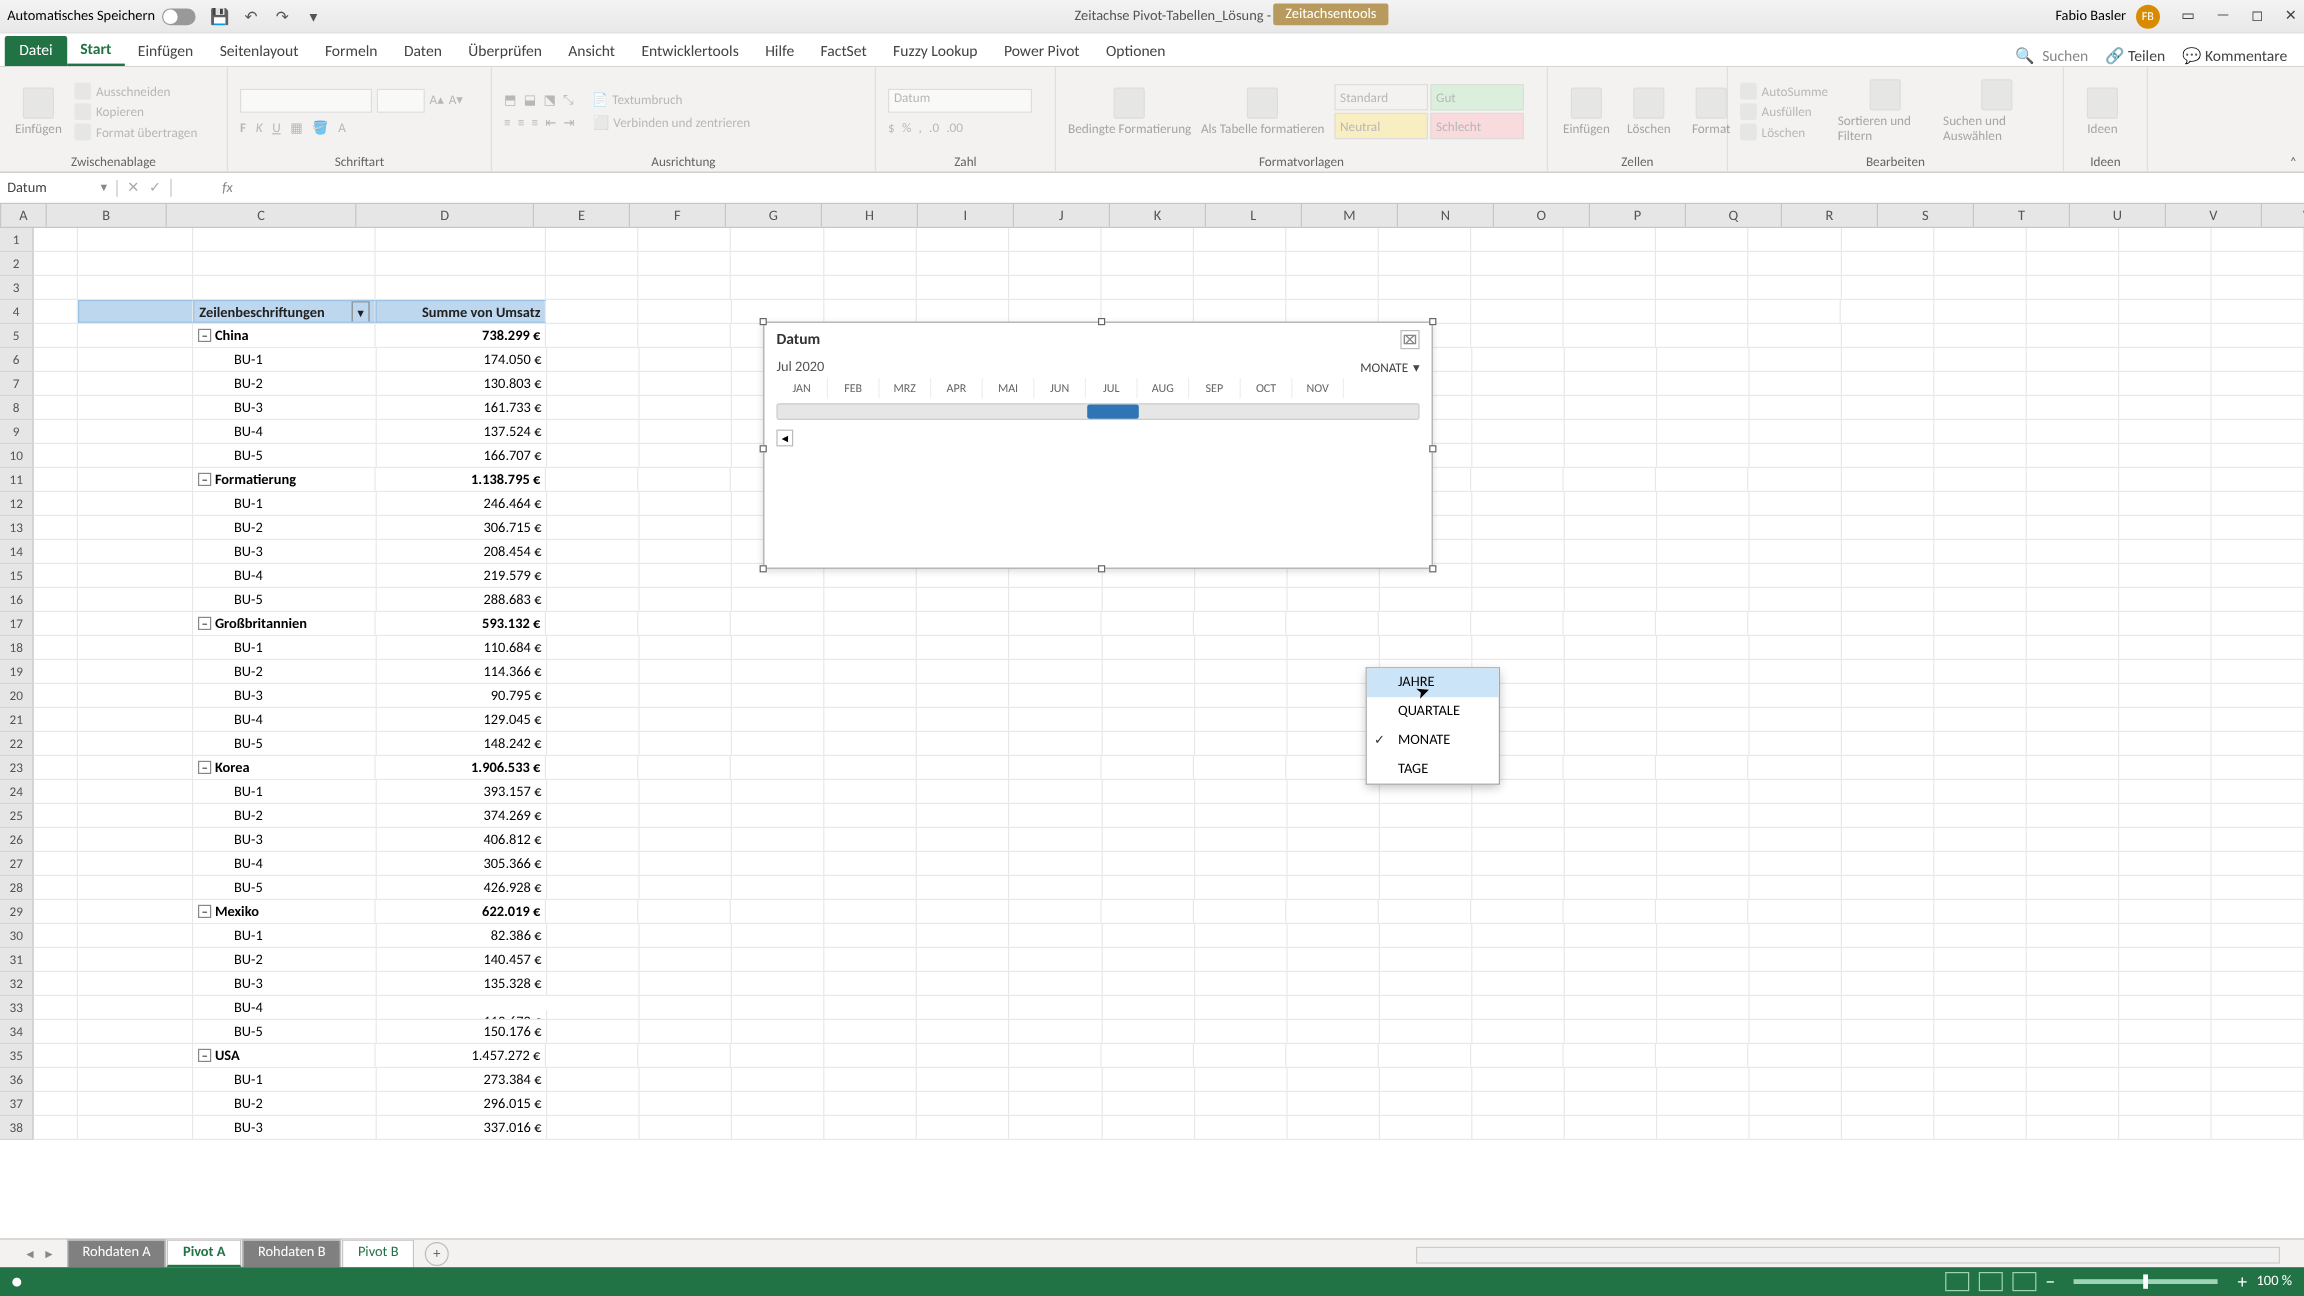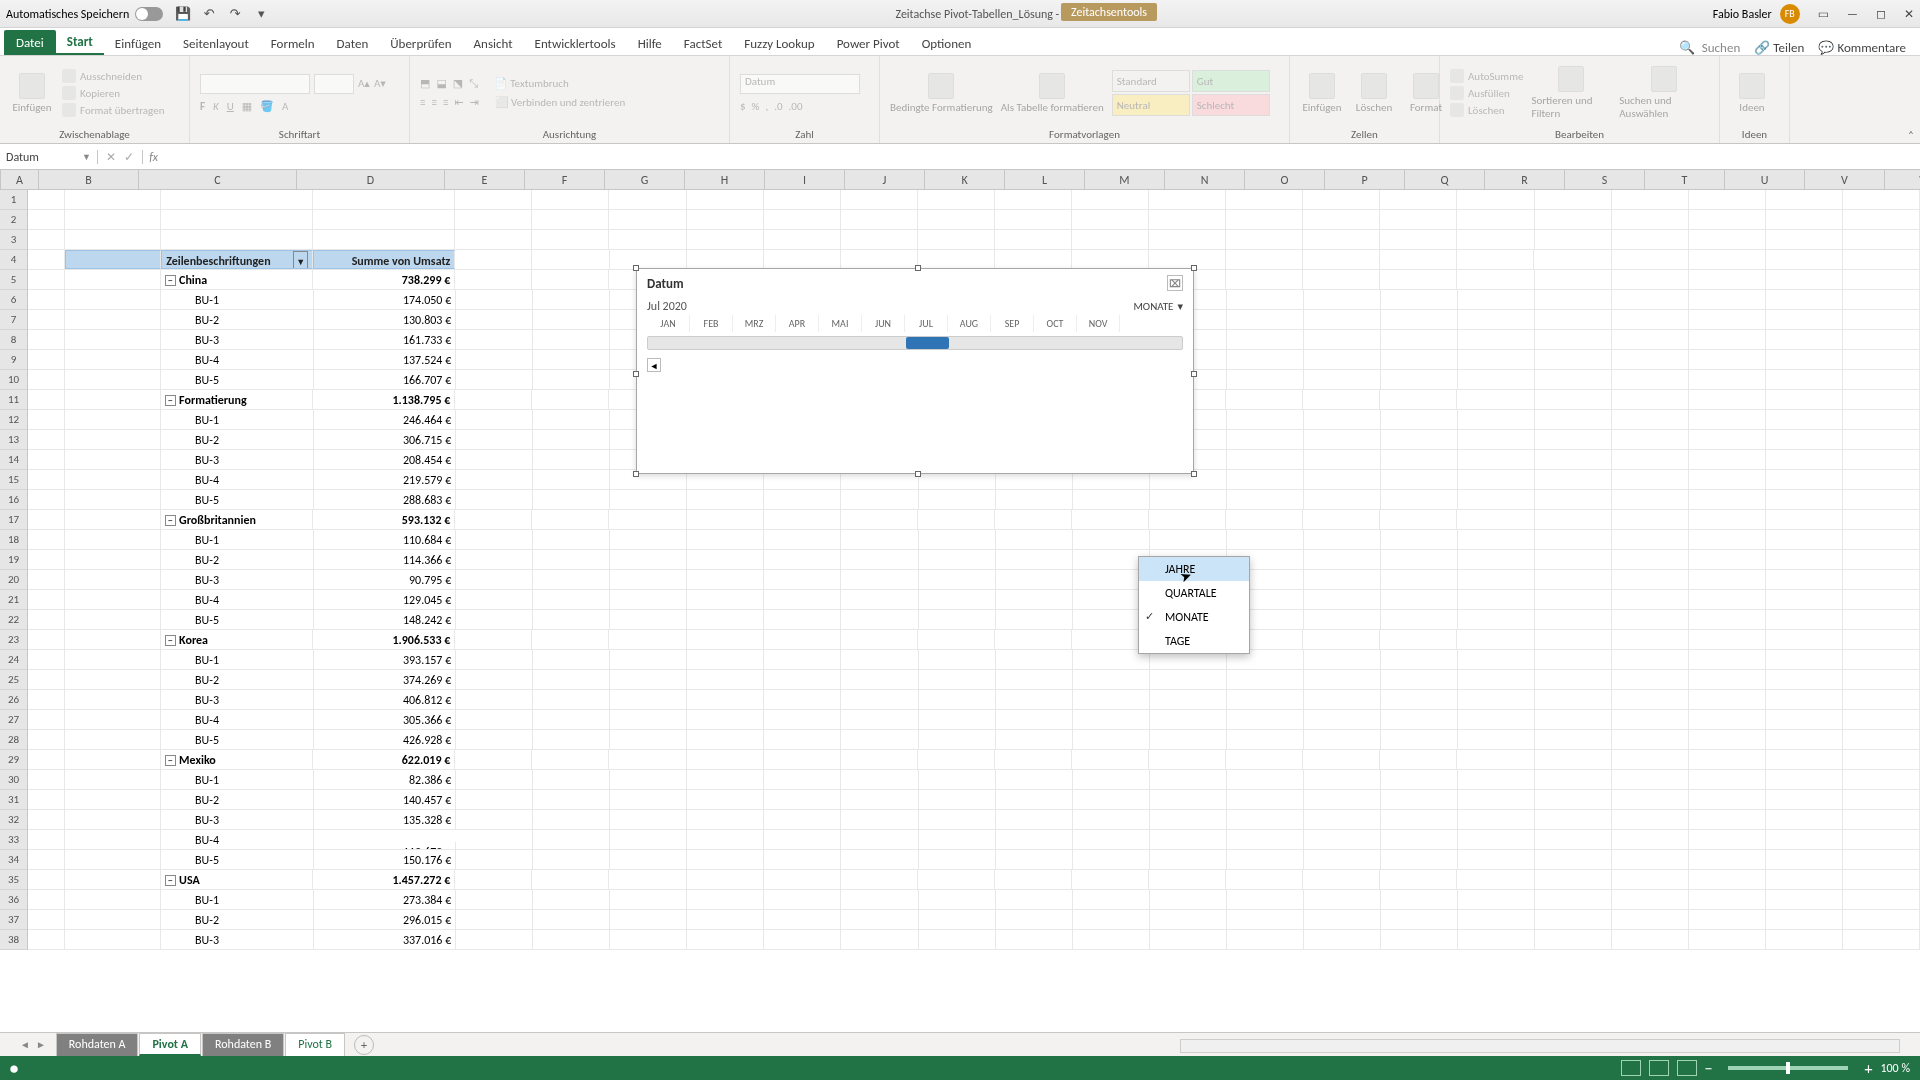--- a/index.html
+++ b/index.html
@@ -38,21 +38,21 @@
 .ribbon .smallitem .sico { width: 14px; height: 14px; background: #ddd; border-radius: 2px; }
 .ribbon .style-gallery { display: grid; grid-template-columns: 1fr 1fr; gap: 2px; }
 .ribbon .style-cell { width: 78px; height: 22px; border: 1px solid #ccc; display: flex; align-items: center; padding: 0 4px; font-size: 11px; }
 .ribbon .collapse { position: absolute; right: 6px; bottom: 2px; font-size: 11px; color: #666; }
 
 
 .formula-row { height: 26px; border-bottom: 1px solid #c8c6c4; display: flex; align-items: center; font-size: 12px; }
 .formula-row .namebox { width: 98px; border-right: 1px solid #c8c6c4; padding: 0 6px; color: #444; display:flex; align-items:center; justify-content:space-between;}
 .formula-row .namebox .dd{font-size:9px;color:#888;}
 .formula-row .fx-btns { padding: 0 8px; display: flex; gap: 8px; color: #aaa; border-right: 1px solid #c8c6c4; }
-.formula-row .fx { padding: 0 6px; color: #888; font-style: italic; }
+.formula-row .fx { padding: 0 6px; color: #888; font-style: italic; margin-left: 36px; }
 
 
 .col-headers { height: 20px; display: flex; background: #e6e6e6; border-bottom: 1px solid #c8c6c4; font-size: 12px; }
 .col-headers .corner { width: 28px; border-right: 1px solid #c8c6c4; background: #e6e6e6; }
 .col-headers .ch { border-right: 1px solid #c8c6c4; text-align: center; color: #555; line-height: 20px; }
 
 
 .grid-area { position: relative; height: 780px; overflow: hidden; }
 .row-headers { position: absolute; left: 0; top: 0; width: 28px; background: #e6e6e6; }
 .row-headers .rh { height: 20px; border-bottom: 1px solid #d4d4d4; border-right: 1px solid #c8c6c4; text-align: center; font-size: 11px; color: #555; line-height: 20px; }
@@ -1235,21 +1235,21 @@
         <div class="cell" style="width: 80px;"></div>
         <div class="cell" style="width: 80px;"></div>
         <div class="cell" style="width: 80px;"></div>
         <div class="cell" style="width: 80px;"></div>
         <div class="cell" style="width: 80px;"></div>
       </div>
       <div class="row">
         <div class="cell" style="width: 38px;"></div>
         <div class="cell" style="width: 100px;"></div>
         <div class="cell pivot-country" style="width: 158px;"><span class="expand-btn">−</span><b>USA</b></div>
-        <div class="cell pivot-value" style="width: 148px; font-weight: bold;">1.457.272 €</div>
+        <div class="cell pivot-value" style="width: 148px; font-weight: normal;">1.457.272 €</div>
         <div class="cell" style="width: 80px;"></div>
         <div class="cell" style="width: 80px;"></div>
         <div class="cell" style="width: 80px;"></div>
         <div class="cell" style="width: 80px;"></div>
         <div class="cell" style="width: 80px;"></div>
         <div class="cell" style="width: 80px;"></div>
         <div class="cell" style="width: 80px;"></div>
         <div class="cell" style="width: 80px;"></div>
         <div class="cell" style="width: 80px;"></div>
         <div class="cell" style="width: 80px;"></div>

